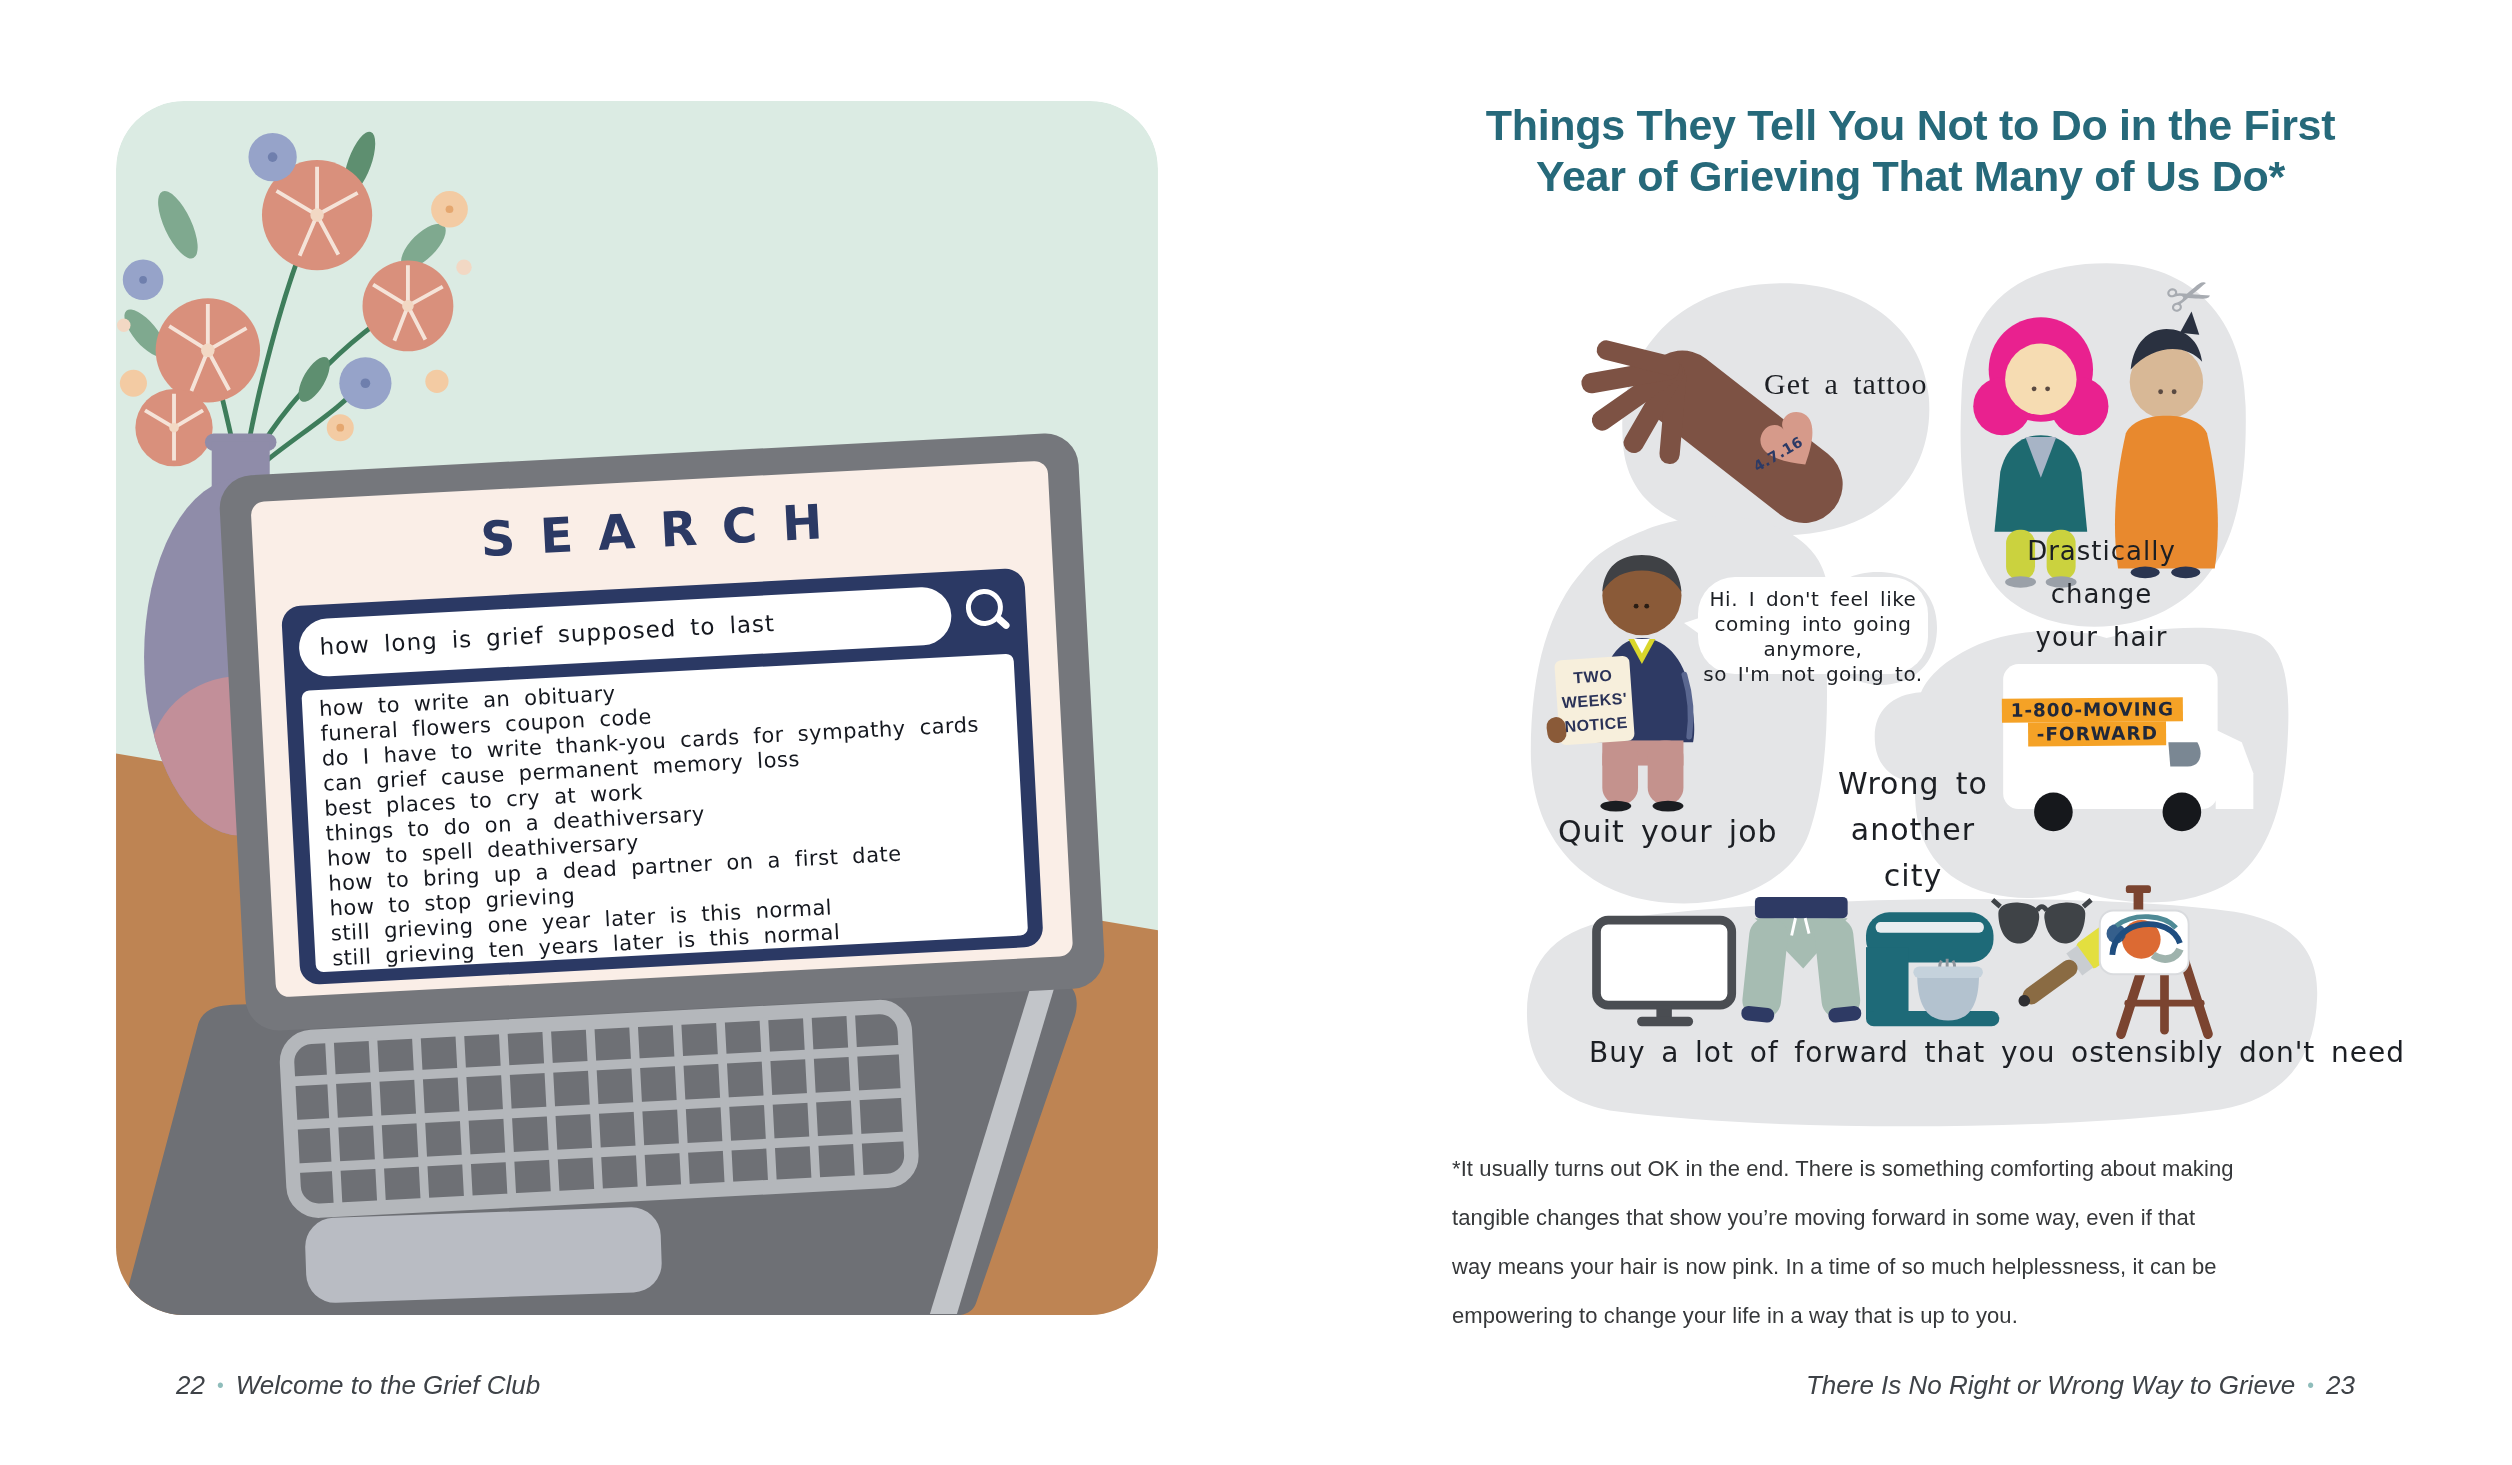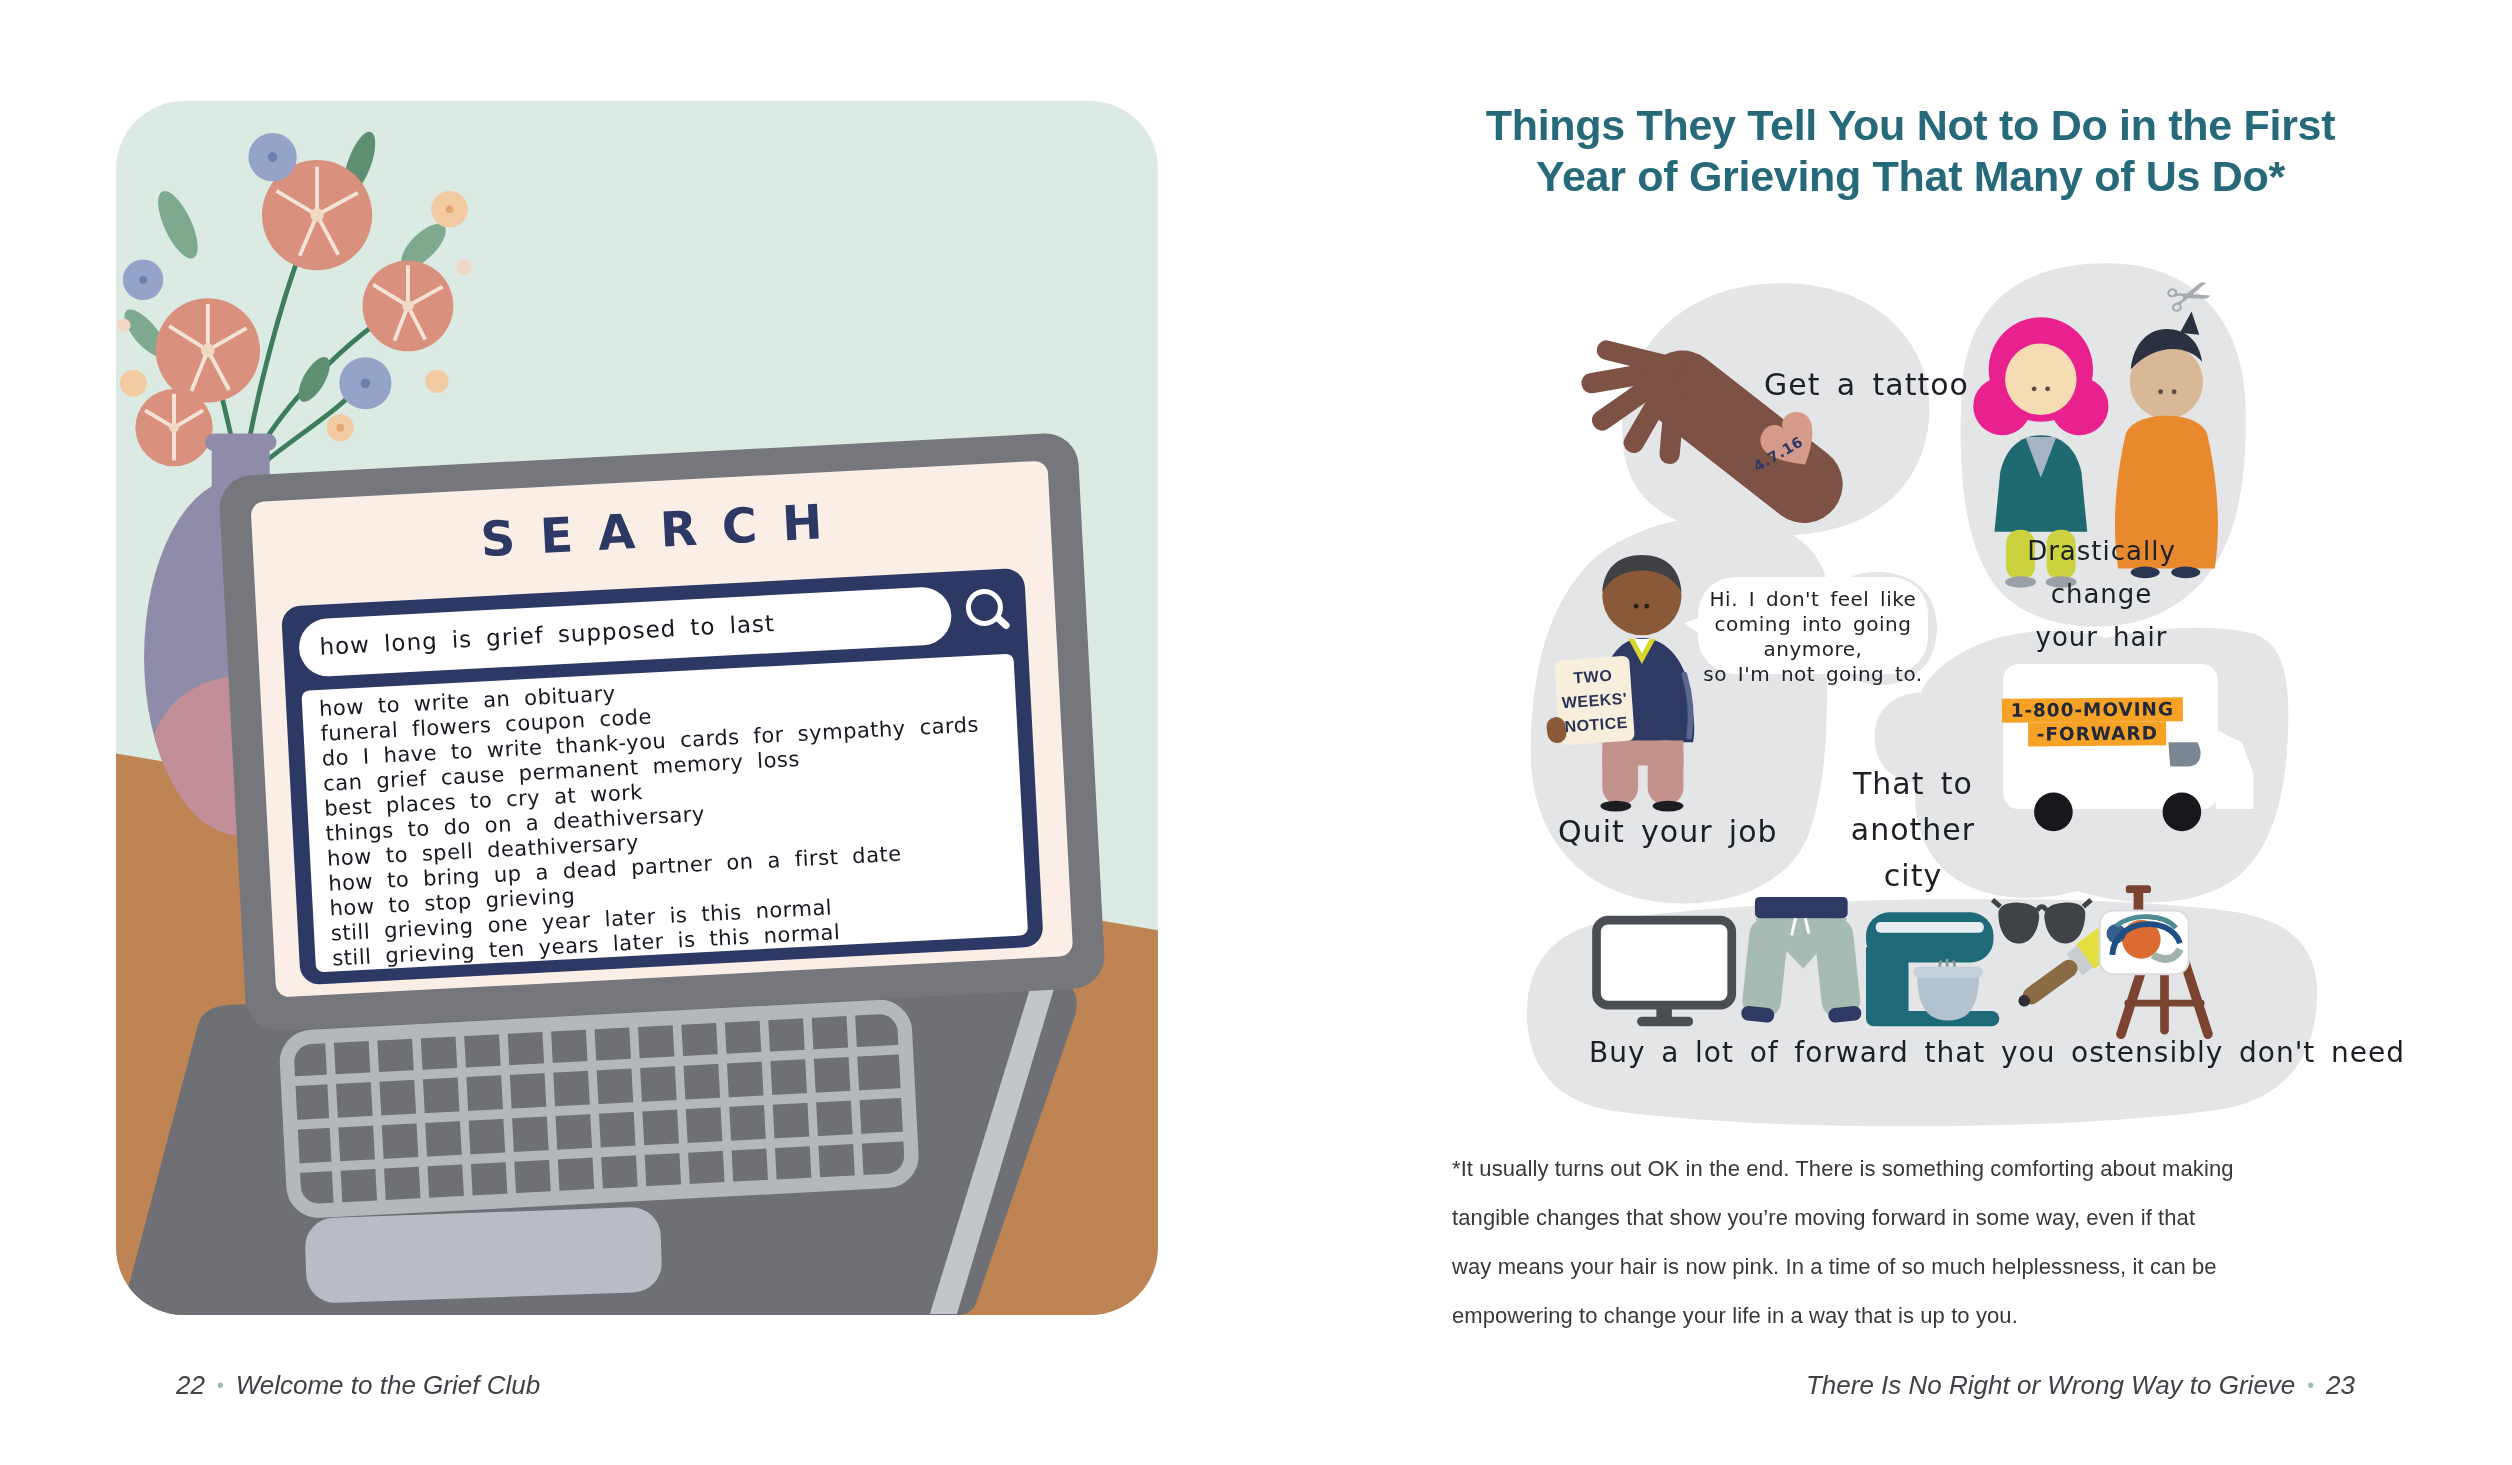--- a/index.html
+++ b/index.html
@@ -358,21 +358,21 @@
         <circle cx="650" cy="716" r="10" fill="#1f4e80" opacity="0.9"></circle>
         <path d="M646,738 C648,700 706,696 716,726" stroke="#1f4e80" stroke-width="6" fill="none"></path>
         <path d="M650,708 C668,694 700,696 712,710" stroke="#4e8a96" stroke-width="5" fill="none"></path>
         <path d="M688,738 C700,746 712,742 716,732" stroke="#9fb3ad" stroke-width="8" fill="none"></path>
       </g>
     </g>
   </svg>
 
   <span class="abs scissors">✂</span>
 
-  <div class="abs hw ill-label" style="left:1764px;top:367px;">Get a tattoo</div>
+  <div class="abs hw ill-label" style="left:1764px;top:367px;font-family:Liberation Serif, serif;">Get a tattoo</div>
   <div class="abs hw tattoo-date">4.7.16</div>
 
   <div class="abs hw label-center" style="left:1971px;top:530px;width:261px;font-size:26px;line-height:43px;">
     <div>Drastically change</div>
     <div>your hair</div>
   </div>
 
   <div class="abs speech-bubble hw">
     <div class="speech-line">Hi. I don't feel like</div>
     <div class="speech-line">coming into going anymore,</div>
@@ -382,21 +382,21 @@
   <div class="abs notice-sign">
     <div class="sign-line">TWO</div>
     <div class="sign-line">WEEKS'</div>
     <div class="sign-line">NOTICE</div>
   </div>
   <div class="abs sign-hand"></div>
 
   <div class="abs hw ill-label label-center" style="left:1558px;top:814px;width:193px;">Quit your job</div>
 
   <div class="abs hw label-center" style="left:1826px;top:761px;width:174px;font-size:30px;line-height:46px;">
-    <div>That to</div>
+    <div>Wrong to</div>
     <div>another city</div>
   </div>
 
   <div class="abs truck-banner">
     <span class="banner-line">1-800-MOVING</span>
     <span class="banner-line banner-line2">-FORWARD</span>
   </div>
 
   <div class="abs hw label-center" style="left:1589px;top:1036px;width:618px;font-size:28px;white-space:nowrap;">Buy a lot of forward that you ostensibly don't need</div>
 

